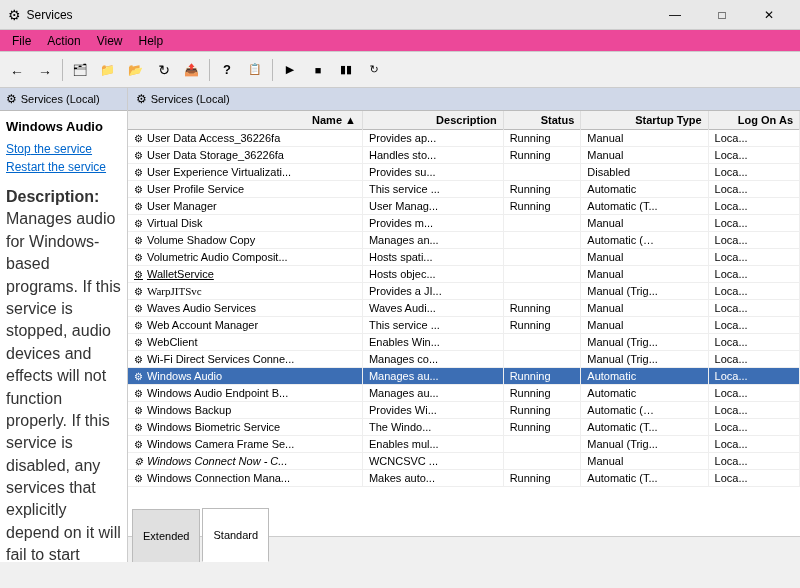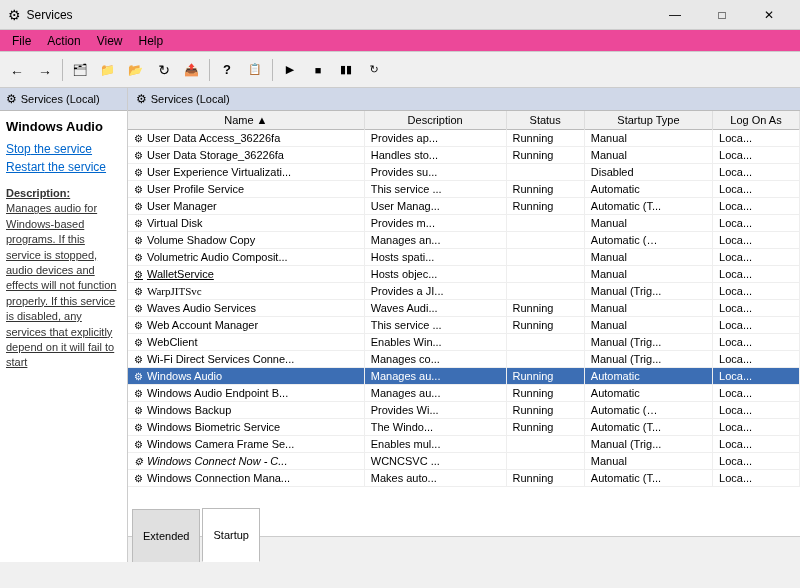--- a/index.html
+++ b/index.html
@@ -96,24 +96,23 @@
     #sidebar-links a {
       color: #0066cc;
       text-decoration: underline;
       cursor: pointer;
       display: block;
       margin-bottom: 4px;
       font-size: 12px;
     }
     #sidebar-desc {
       margin-top: 12px;
-      font-size: 11px;
+      font-size: 16px;
       line-height: 1.4;
       color: #333;
-      text-decoration: underline;
     }
 
     
     #right-panel {
       flex: 1;
       background: #fff;
       display: flex;
       flex-direction: column;
       overflow: hidden;
     }
@@ -137,22 +136,22 @@
       width: 100%;
       border-collapse: collapse;
       font-size: 11px;
     }
     thead tr {
       background: #f0f0f0;
       border-bottom: 1px solid #bbb;
     }
     thead th {
       padding: 3px 6px;
-      text-align: center;
-      font-weight: normal;
+      text-align: right;
+      font-weight: bold;
       border-right: 1px solid #ddd;
       white-space: nowrap;
       cursor: pointer;
       user-select: none;
     }
     tbody tr { border-bottom: 1px solid #eee; }
     tbody tr.selected { background: #3c6eb4; color: white; }
     tbody td {
       padding: 2px 6px;
       border-right: 1px solid #eee;
@@ -410,17 +409,17 @@
               <td>Running</td>
               <td>Automatic (T...</td>
               <td>Loca...</td>
             </tr>
           </tbody>
       </table>
     </div>
 
     <div id="bottom-tabs">
       <button class="tab-btn">Extended</button>
-      <button class="tab-btn active">Startup</button>
+      <button class="tab-btn active">Standard</button>
     </div>
   </div>
 
 </div>
 
 </body></html>

